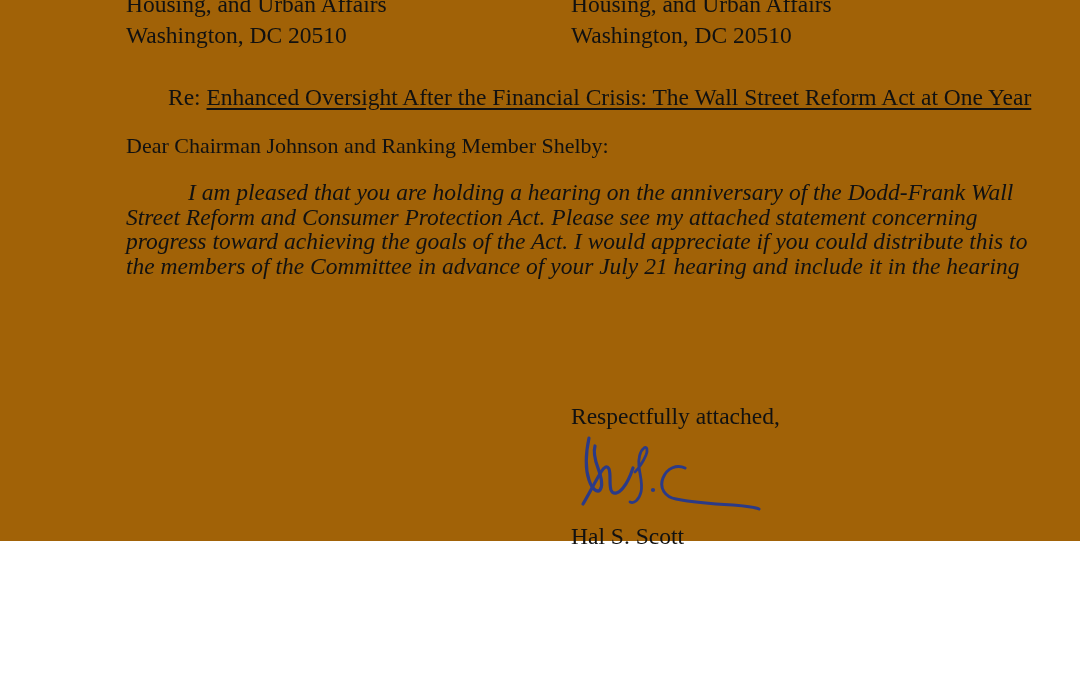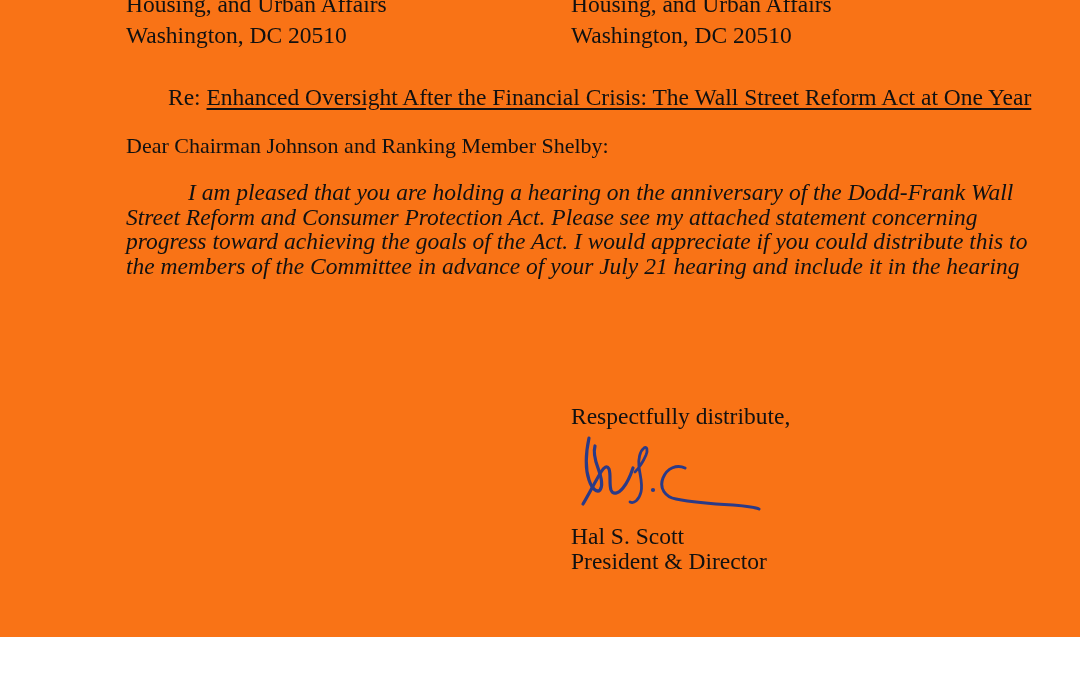--- a/index.html
+++ b/index.html
@@ -11,22 +11,22 @@
     width: 1080px;
     height: 675px;
     overflow: hidden;
     font-family: "Liberation Serif", "DejaVu Serif", serif;
     color: #1a1a1a;
     position: relative;
   }
   .page {
     position: relative;
     width: 1080px;
-    height: 637px;
-    background: #f97316;
+    height: 541px;
+    background: #a16207;
   }
 
   
   .addr-block {
     position: absolute;
     top: -11px;
     font-size: 23.5px;
     line-height: 31px;
     white-space: nowrap;
     color: #111;
@@ -138,32 +138,31 @@
 
   <div class="salutation">Dear Chairman Johnson and Ranking Member Shelby:</div>
 
   <div class="body-para">
     <span class="pline indent">I am pleased that you are holding a hearing on the anniversary of the Dodd-Frank Wall</span>
     <span class="pline">Street Reform and Consumer Protection Act. Please see my attached statement concerning</span>
     <span class="pline">progress toward achieving the goals of the Act. I would appreciate if you could distribute this to</span>
     <span class="pline">the members of the Committee in advance of your July 21 hearing and include it in the hearing</span>
   </div>
 
-  <div class="closing">Respectfully distribute,</div>
+  <div class="closing">Respectfully attached,</div>
 
   <div class="signature">
     <svg viewBox="0 0 230 85" xmlns="http://www.w3.org/2000/svg" aria-hidden="true">
       <g fill="none" stroke="#2b3a87" stroke-linecap="round" stroke-linejoin="round">
         <path d="M16 6 C13 20, 12 36, 16 48 C19 57, 24 61, 27 58 C30 54, 28 44, 25 36 C22 28, 20 21, 22 14" stroke-width="3.2"></path>
         <path d="M10 72 C16 62, 22 50, 28 40 C31 35, 34 33, 36 37 C38 42, 36 52, 38 58 C40 63, 45 62, 50 56 C55 50, 58 42, 60 36" stroke-width="3.2"></path>
         <path d="M62 40 C66 36, 70 30, 73 23 C75 18, 74 14, 71 16 C67 19, 65 27, 66 35 C67 44, 70 52, 68 60 C66 68, 61 72, 57 70" stroke-width="2.8"></path>
         <circle cx="80" cy="58" r="2.1" fill="#2b3a87" stroke="none"></circle>
         <path d="M112 36 C104 32, 94 36, 90 46 C86 56, 92 65, 103 67 C118 70, 140 72, 160 73 C172 74, 182 75, 186 77" stroke-width="3"></path>
       </g>
     </svg>
   </div>
 
   <div class="signer-block">
     <span class="sline">Hal S. Scott</span>
-    <span class="sline">President &amp; Director</span>
   </div>
 
 </div>
 
 </body></html>

